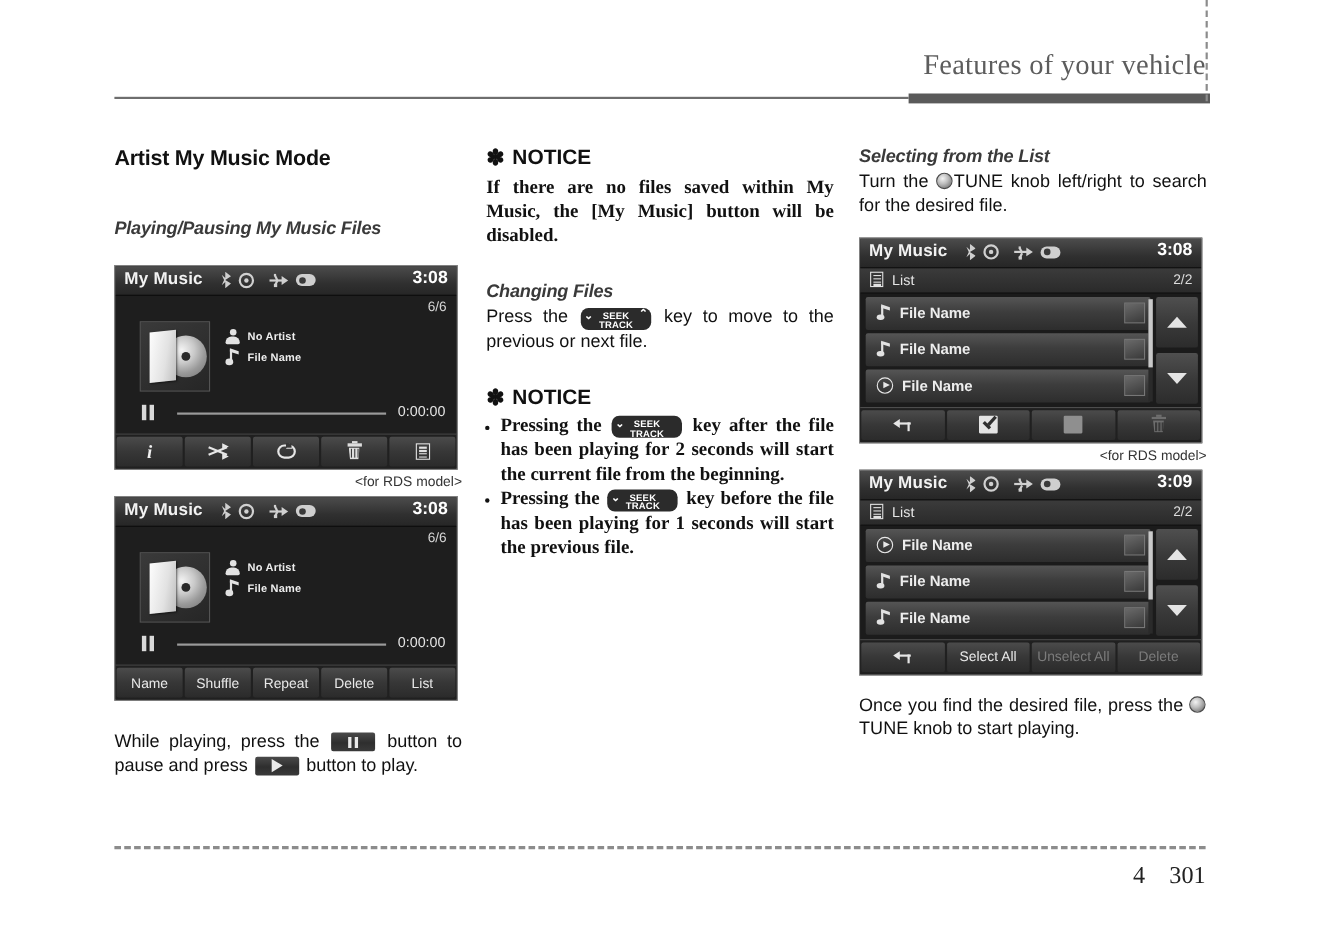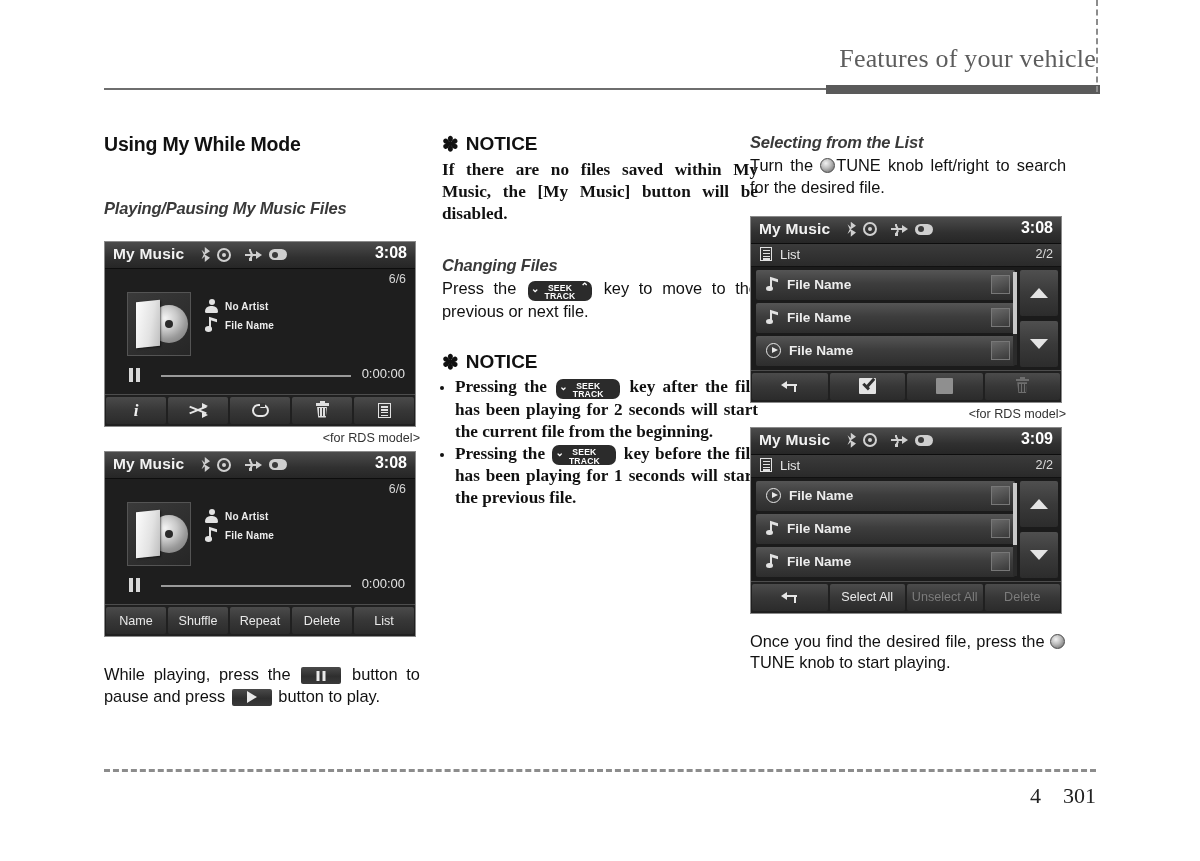--- a/index.html
+++ b/index.html
@@ -29,21 +29,21 @@
     position:absolute; left:0; top:3px; width:722px; height:2px; background:#6e6e6e;
   }
   .header-rule .thick {
     position:absolute; left:722px; top:0; width:274px; height:9px; background:#5a5a5a;
   }
 
   
   .col { position:absolute; top:133px; width:316px; }
   .col-1 { left:104px; }
   .col-2 { left:442px; }
-  .col-3 { left:750px; }
+  .col-3 { left:781px; }
 
   h2.sec-title {
     margin:0 0 0 0;
     font-size:19.5px; font-weight:bold; color:#111;
     letter-spacing:-0.2px;
   }
   h3.sub-title {
     margin:0; font-size:16.5px; font-weight:bold; font-style:italic;
     color:#3a3a3a; letter-spacing:-0.2px;
   }
@@ -371,21 +371,21 @@
 
 <div class="page-header">
   <div class="header-title">Features of your vehicle</div>
   <div class="header-rule">
     <div class="thin"></div>
       <div class="thick"></div>
   </div>
 </div>
 
 <div class="col col-1">
-  <h2 class="sec-title">Using My While Mode</h2>
+  <h2 class="sec-title">Artist My Music Mode</h2>
   <h3 class="sub-title" style="margin-top:43px">Playing/Pausing My Music Files</h3>
 
   <div class="screen" style="margin-top:23px">
     <div class="scr-top">
       <div class="scr-title">My Music</div>
       <div class="status-icons">
         <span class="ic ic-bt"></span>
         <span class="ic ic-disc"></span>
         <span class="ic ic-usb">
             <i class="stem"></i>

